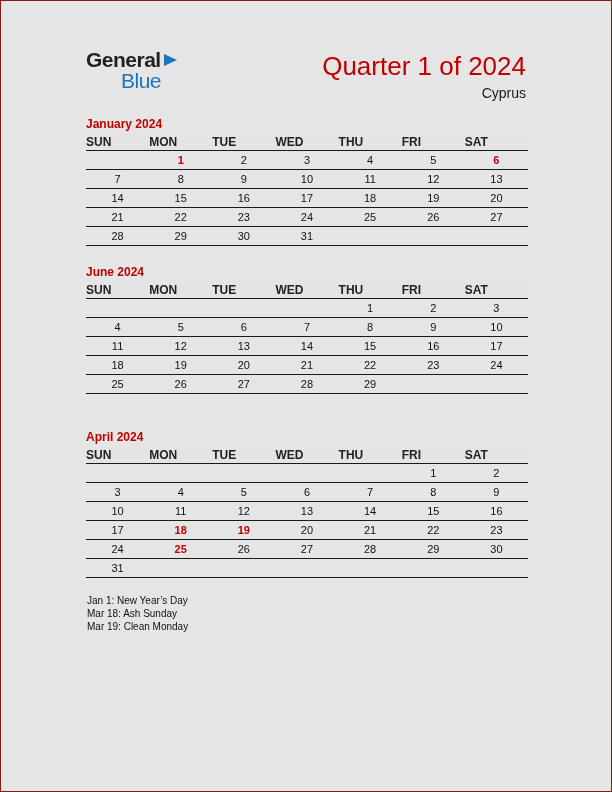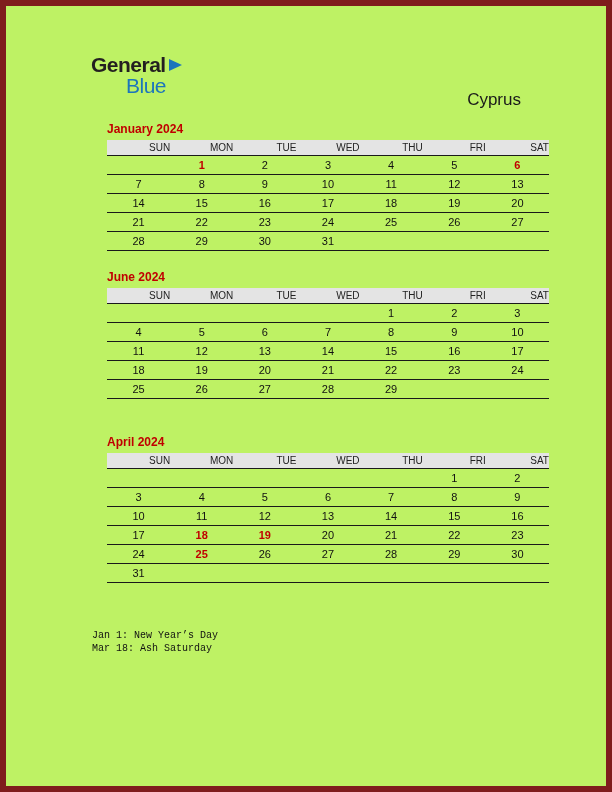--- a/index.html
+++ b/index.html
@@ -1,59 +1,60 @@
 <!DOCTYPE html>
 <html style="--accent: #C00000; --logo-blue: #1C75BC; --head-gray: #E4E4E4;"><head>
 <meta charset="utf-8">
 <style>
   html,body{margin:0;padding:0;background:#ffffff;}
   .page{
-    position:relative;width:612px;height:792px;background:#bef264;
+    position:relative;width:612px;height:792px;background:#e5e5e5;
     font-family:"Liberation Sans",sans-serif;overflow:hidden;
-    box-sizing:border-box;border:6px solid #7f1d1d;
+    box-sizing:border-box;border:1px solid #7f1d1d;
   }
   
   .logo{position:absolute;left:85px;top:48px;}
   .logo-line1{display:flex;align-items:center;font-size:21px;font-weight:bold;color:#231f20;letter-spacing:-0.5px;line-height:21px;}
   .logo-flag{display:inline-block;margin-left:3px;width:0;height:0;
     border-left:13px solid var(--logo-blue);border-top:6px solid transparent;border-bottom:6px solid transparent;}
   .logo-line2{margin-left:35px;font-size:21px;font-weight:normal;color:var(--logo-blue);letter-spacing:-0.5px;line-height:21px;}
   
   .title{position:absolute;right:85px;top:50px;font-size:26px;color:var(--accent);text-align:right;}
-  .subtitle{position:absolute;right:85px;top:84px;font-size:17px;color:#1a1a1a;text-align:center;}
+  .subtitle{position:absolute;right:85px;top:84px;font-size:14px;color:#1a1a1a;text-align:center;}
   
   .calendars{position:absolute;left:85px;top:0;width:442px;}
-  .month{position:absolute;left:16px;width:442px;}
+  .month{position:absolute;left:0;width:442px;}
   .month-0{top:116px}
   .month-1{top:264px}
   .month-2{top:429px}
   .month-title{font-size:12px;font-weight:bold;color:var(--accent);margin-bottom:4px;}
   .cal{width:100%;}
   .cal-head{display:grid;grid-template-columns:repeat(7,1fr);background:var(--head-gray);height:15px;border-bottom:1px solid #1a1a1a;}
-  .hcell{text-align:right;font-weight:normal;font-size:10px;line-height:15px;color:#222;}
+  .hcell{text-align:left;font-weight:bold;font-size:12px;line-height:15px;color:#222;}
   .cal-row{display:grid;grid-template-columns:repeat(7,1fr);height:18px;border-bottom:1px solid #1a1a1a;}
   .dcell{text-align:center;font-size:11px;line-height:18px;color:#111;}
   .dcell.red{color:var(--accent);font-weight:bold;}
   
-  .holidays{position:absolute;left:86px;top:623px;font-family:Liberation Mono, monospace;}
+  .holidays{position:absolute;left:86px;top:593px;}
   .holiday{font-size:10px;line-height:13.2px;color:#111;}
 </style>
 </head>
 <body>
 
 <div class="page">
 
   <div class="logo">
     <div class="logo-line1">
       <span>General</span>
       <span class="logo-flag"></span>
     </div>
     <div class="logo-line2">Blue</div>
   </div>
 
+  <div class="title">Quarter 1 of 2024</div>
   <div class="subtitle">Cyprus</div>
 
   <div class="calendars">
       <div class="month month-0">
         <div class="month-title">January 2024</div>
         <div class="cal">
           <div class="cal-head">
             <div class="hcell">SUN</div>
             <div class="hcell">MON</div>
             <div class="hcell">TUE</div>
@@ -233,16 +234,17 @@
             <div class="dcell"></div>
             <div class="dcell"></div>
             <div class="dcell"></div>
           </div>
         </div>
       </div>
     </div>
 
   <div class="holidays">
       <div class="holiday">Jan 1: New Year’s Day</div>
-      <div class="holiday">Mar 18: Ash Saturday</div>
+      <div class="holiday">Mar 18: Ash Sunday</div>
+      <div class="holiday">Mar 19: Clean Monday</div>
     </div>
 
 </div>
 
 </body></html>

